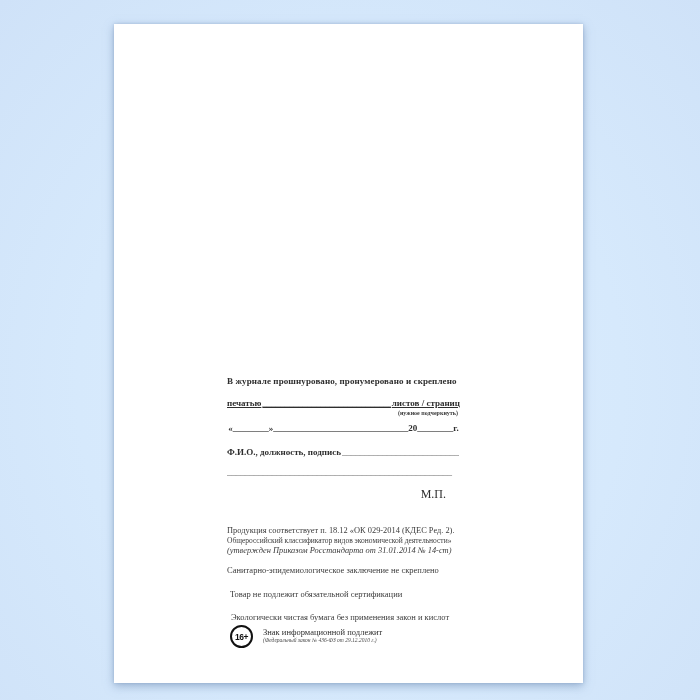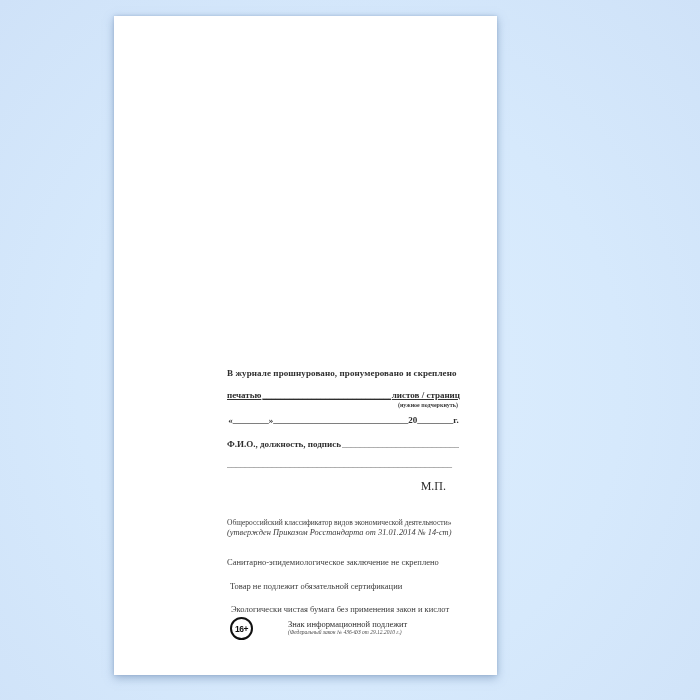--- a/index.html
+++ b/index.html
@@ -12,22 +12,22 @@
   }
   .backdrop {
     position: relative;
     width: 700px;
     height: 700px;
     background: radial-gradient(ellipse at 50% 55%, #ddeefe 0%, #d6e9fc 55%, #cfe2f8 100%);
   }
   .sheet {
     position: absolute;
     left: 114px;
-    top: 16px;
-    width: 383px;
+    top: 24px;
+    width: 469px;
     height: 659px;
     background: #ffffff;
     box-shadow: 0 3px 9px rgba(105, 135, 175, 0.55), 0 0 3px rgba(105, 135, 175, 0.35);
   }
   .content {
     position: absolute;
     left: 113px;
     top: 0;
     width: 233px;
     height: 659px;
@@ -121,31 +121,32 @@
       <div class="abs form-line flex-line" style="top:423px;">
         <span>Ф.И.О., должность, подпись</span>
         <span class="blank">____________________________________</span>
       </div>
 
       <div class="abs sig-line" style="top:443px;">__________________________________________________</div>
 
       <div class="abs stamp" style="top:463px;">М.П.</div>
 
       <div class="abs" style="top:502px;">
+        <div class="para-1">Продукция соответствует п. 18.12 «ОК 029-2014 (КДЕС Ред. 2).</div>
         <div class="para-2">Общероссийский классификатор видов экономической деятельности»</div>
         <div class="para-3">(утвержден Приказом Росстандарта от 31.01.2014 № 14-ст)</div>
       </div>
 
       <div class="abs note-line" style="top:541px;">Санитарно-эпидемиологическое заключение не скреплено</div>
 
       <div class="abs note-line" style="top:565px; left:3px;">Товар не подлежит обязательной сертификации</div>
 
       <div class="abs note-line" style="top:588px; left:4px;">Экологически чистая бумага без применения закон и кислот</div>
 
-      <div class="abs age-row" style="top:601px; left:3px;gap:25px;">
+      <div class="abs age-row" style="top:601px; left:3px;">
         <div class="age-badge">16+</div>
         <div class="age-text">
           <div class="age-title">Знак информационной подлежит</div>
           <div class="age-sub">(Федеральный закон № 436-ФЗ от 29.12.2010 г.)</div>
         </div>
       </div>
 
     </div>
   </div>
 </div>

